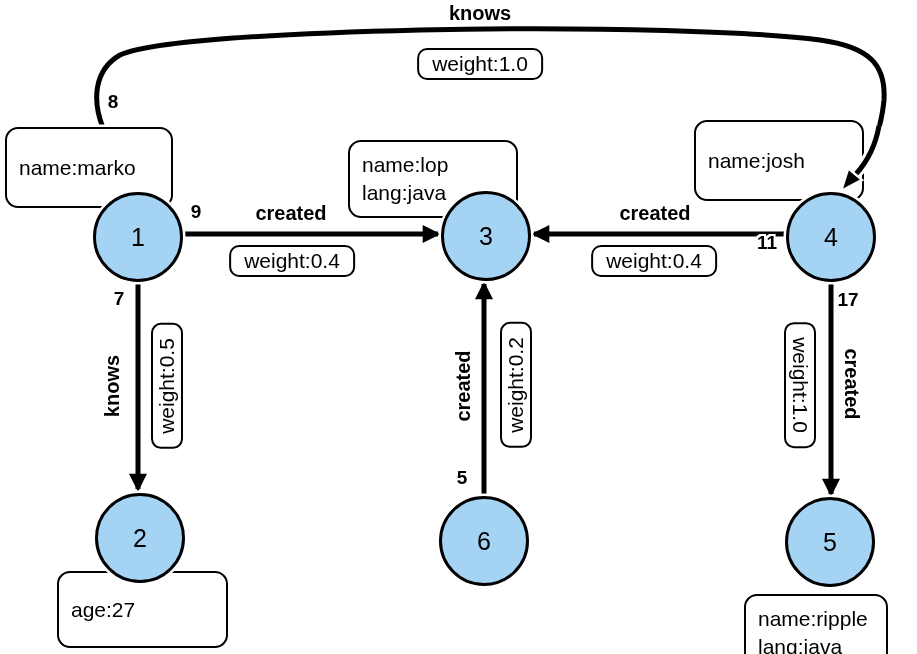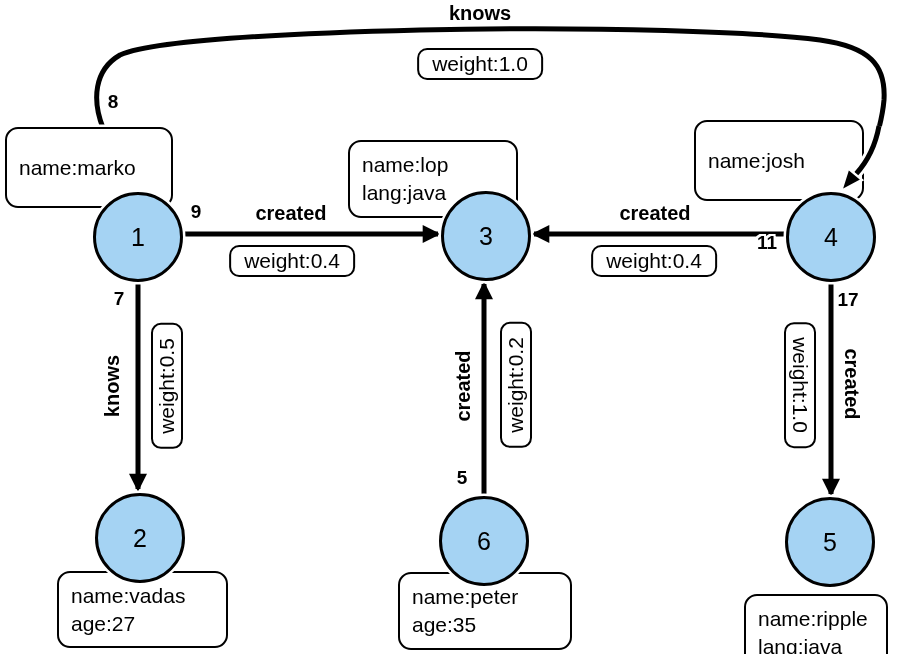--- a/index.html
+++ b/index.html
@@ -61,26 +61,21 @@
     <div>name:marko</div>
   </div>
   <div class="propbox" style="left:348px;top:140px;width:170px;height:78px">
     <div>name:lop</div>
     <div>lang:java</div>
   </div>
   <div class="propbox" style="left:694px;top:120px;width:170px;height:81px">
     <div>name:josh</div>
   </div>
   <div class="propbox" style="left:57px;top:571px;width:171px;height:77px">
-    <div>name:vadas</div>
     <div>age:27</div>
-  </div>
-  <div class="propbox" style="left:398px;top:572px;width:174px;height:78px">
-    <div>name:peter</div>
-    <div>age:35</div>
   </div>
   <div class="propbox" style="left:744px;top:594px;width:144px;height:77px">
     <div>name:ripple</div>
     <div>lang:java</div>
   </div>
 
   <svg class="layer top-arrow-layer" width="917" height="654" viewBox="0 0 917 654">
     <path d="M879 126 C 875 148, 866 163, 856 174" stroke="#fff" stroke-width="11" fill="none"></path>
     <path d="M879 126 C 875 148, 866 163, 856 174" stroke="#000" stroke-width="5" fill="none"></path>
     <polygon points="841,191 848.2,168.3 862,179.9" fill="#000" stroke="#fff" stroke-width="2.5"></polygon>

